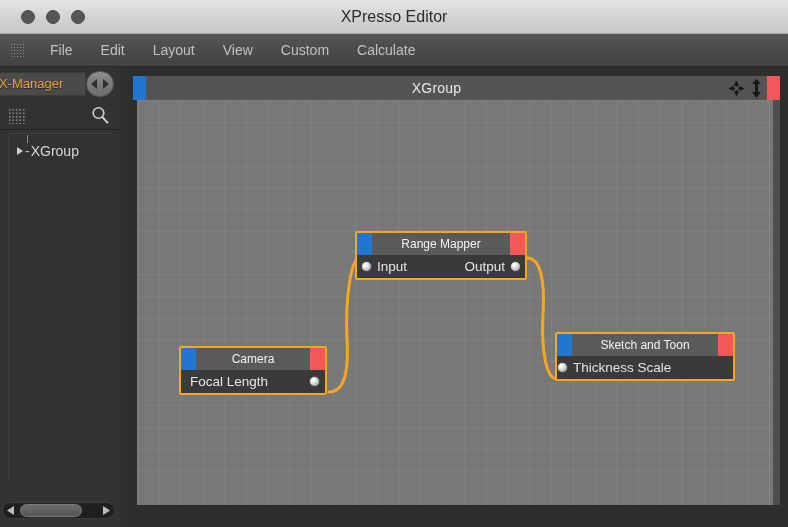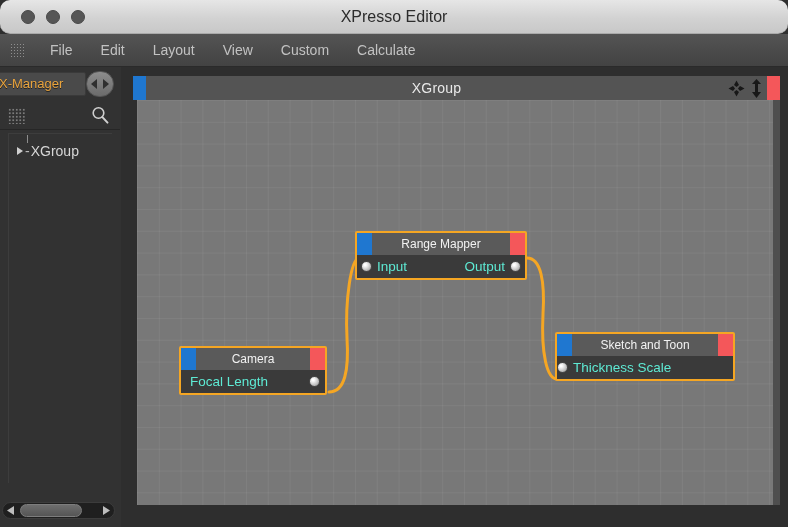--- a/index.html
+++ b/index.html
@@ -17,21 +17,20 @@
     width: 788px; height: 527px;
     background: #2e2e2e;
   }
 
   
   .titlebar {
     position: absolute; left: 0; top: 0;
     width: 788px; height: 34px;
     background: linear-gradient(to bottom, #e6e6e6 0%, #d2d2d2 55%, #c8c8c8 100%);
     border-bottom: 1px solid #aaaaaa;
-    border-radius: 10px;
   }
   .traffic {
     position: absolute; top: 10px; left: 21px;
     display: flex; gap: 11px;
   }
   .dot {
     width: 14px; height: 14px; border-radius: 50%;
     background: #565656;
     border: 1px solid #4a4a4a;
   }
@@ -241,21 +240,21 @@
     background: #3a3a3a;
     display: flex; align-items: center;
   }
   .port {
     width: 11px; height: 11px; border-radius: 50%;
     background: radial-gradient(circle at 35% 32%, #ffffff 10%, #d6d6d6 45%, #8d8d8d 100%);
     border: 1px solid #4a4a4a;
     flex: 0 0 auto;
   }
   .p-label {
-    color: #5eead4; font-size: 13.5px;
+    color: #e5e5e5; font-size: 13.5px;
     white-space: nowrap;
   }
   .spacer { flex: 1 1 auto; }
 
   
   .wires { position: absolute; left: 0; top: 0; width: 636px; height: 405px; pointer-events: none; }
 </style>
 </head>
 <body>
 

